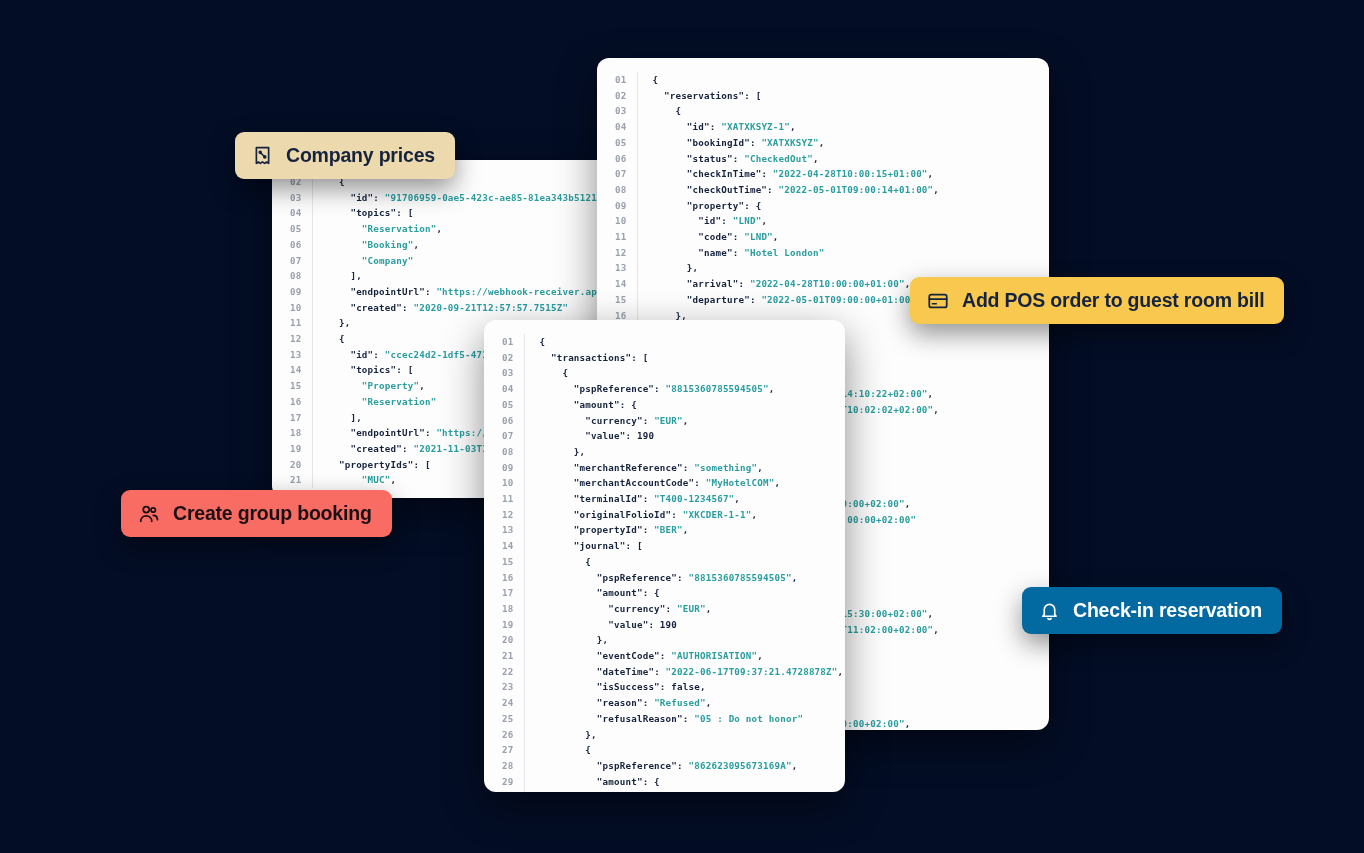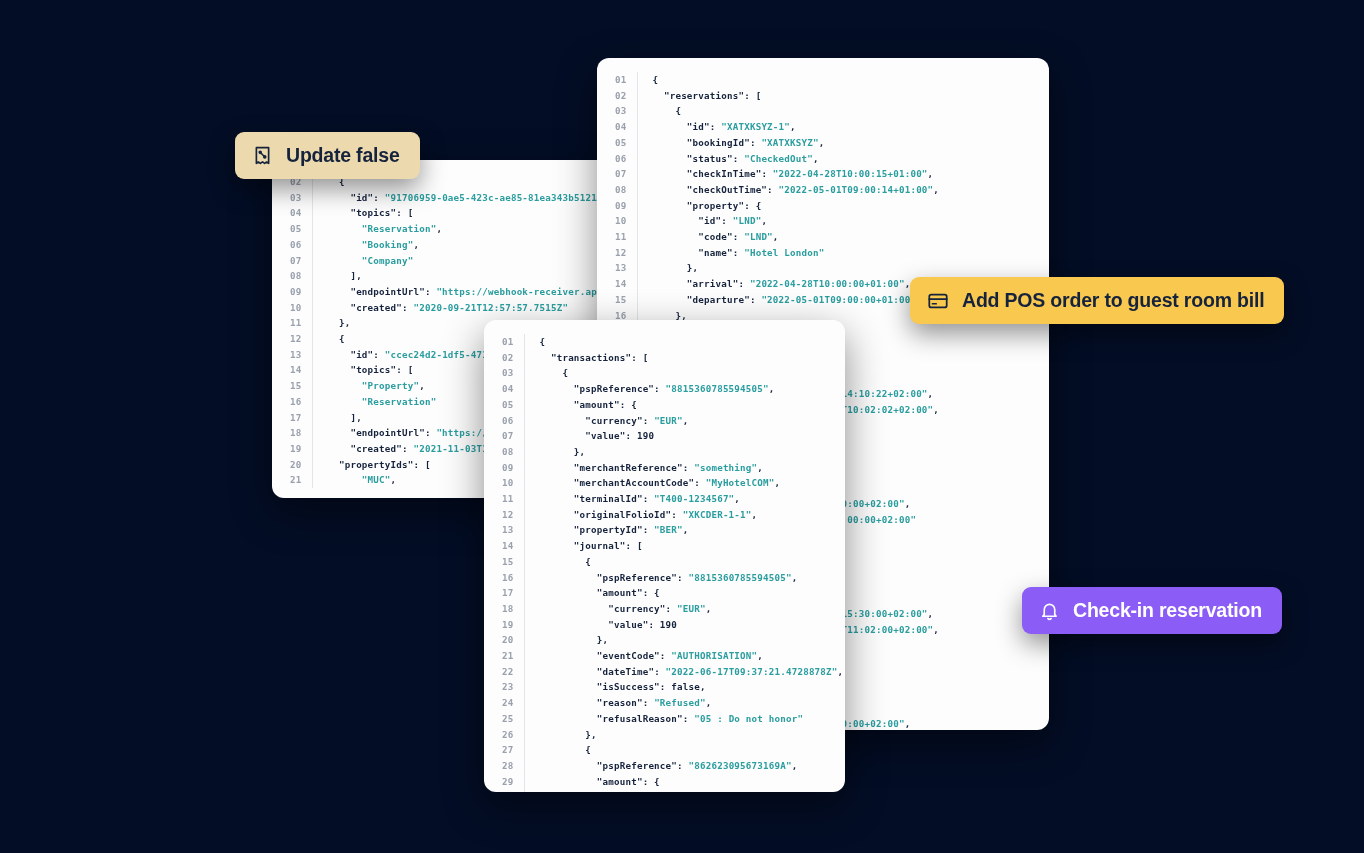--- a/index.html
+++ b/index.html
@@ -69,21 +69,21 @@
     white-space: nowrap;
     box-shadow: 0 10px 26px rgba(0,0,0,.42);
   }
   .pill .pill-icon { display: flex; align-items: center; }
   .pill svg { display: block; }
 
   #pill-update-prices { left: 235px; top: 132px; background: #ecd9ae; color: #16233d; }
   #pill-add-pos       { left: 910px; top: 277px; background: #f9c council; }
   #pill-add-pos       { left: 910px; top: 277px; background: #f9c84f; color: #16233d; }
   #pill-group-booking { left: 121px; top: 490px; background: #f96c63; color: #1b1016; }
-  #pill-checkin       { left: 1022px; top: 587px; background: #8b5cf6; color: #ffffff; }
+  #pill-checkin       { left: 1022px; top: 587px; background: #0369a1; color: #ffffff; }
 </style>
 </head>
 <body>
 
 <div id="stage">
 
   <div class="panel" id="panel-webhooks">
     <div class="inner">
       <div class="gutter">
           <div>02</div>
@@ -296,34 +296,45 @@
 
   <div class="pill" id="pill-update-prices">
     <span class="pill-icon">
       <svg width="21" height="21" viewBox="0 0 24 24" fill="none" stroke="#16233d" stroke-width="1.9" stroke-linecap="round" stroke-linejoin="round">
         <path d="M5 3h14v18l-2.3-1.6L14.4 21l-2.4-1.7L9.6 21l-2.3-1.6L5 21z"></path>
         <line x1="9" y1="8" x2="15" y2="14"></line>
         <circle cx="9.4" cy="8.4" r="1.1" fill="#16233d"></circle>
         <circle cx="14.6" cy="13.6" r="1.1" fill="#16233d"></circle>
       </svg>
     </span>
-    <span>Update false</span>
+    <span>Company prices</span>
   </div>
 
   <div class="pill" id="pill-add-pos">
     <span class="pill-icon">
       <svg width="22" height="22" viewBox="0 0 24 24" fill="none" stroke="#16233d" stroke-width="1.9" stroke-linecap="round" stroke-linejoin="round">
         <rect x="2.5" y="5" width="19" height="14" rx="2.2"></rect>
         <line x1="2.5" y1="10" x2="21.5" y2="10"></line>
         <line x1="6" y1="15" x2="10" y2="15"></line>
       </svg>
     </span>
     <span>Add POS order to guest room bill</span>
   </div>
 
+  <div class="pill" id="pill-group-booking">
+    <span class="pill-icon">
+      <svg width="22" height="22" viewBox="0 0 24 24" fill="none" stroke="#1b1016" stroke-width="1.9" stroke-linecap="round" stroke-linejoin="round">
+        <circle cx="9" cy="7.2" r="3.3"></circle>
+        <path d="M3 20c0-3.6 2.7-6 6-6s6 2.4 6 6"></path>
+        <circle cx="16.6" cy="7.6" r="2.4"></circle>
+        <path d="M16.6 13.4c2.7 0 4.6 2 4.6 4.8"></path>
+      </svg>
+    </span>
+    <span>Create group booking</span>
+  </div>
 
   <div class="pill" id="pill-checkin">
     <span class="pill-icon">
       <svg width="21" height="21" viewBox="0 0 24 24" fill="none" stroke="#ffffff" stroke-width="1.9" stroke-linecap="round" stroke-linejoin="round">
         <path d="M18 16.5V11a6 6 0 1 0-12 0v5.5L4.4 18.6h15.2z"></path>
         <path d="M10.2 21.2a2.2 2.2 0 0 0 3.6 0"></path>
       </svg>
     </span>
     <span>Check-in reservation</span>
   </div>

